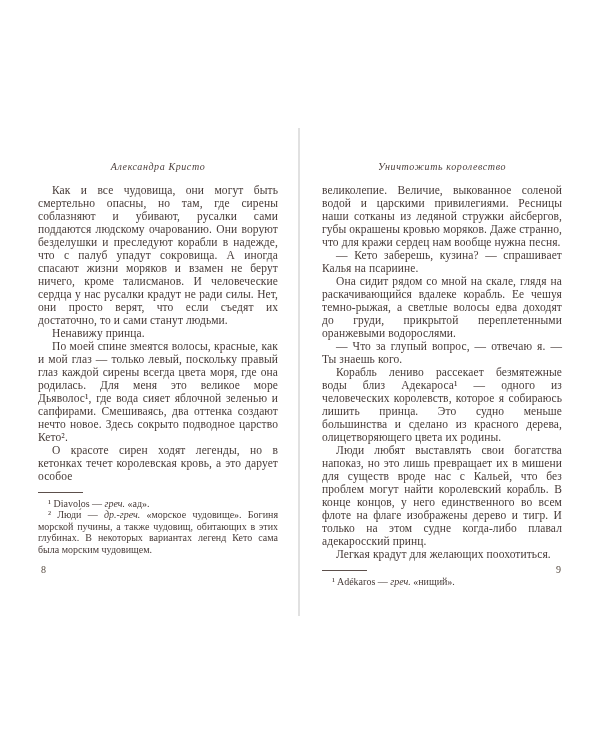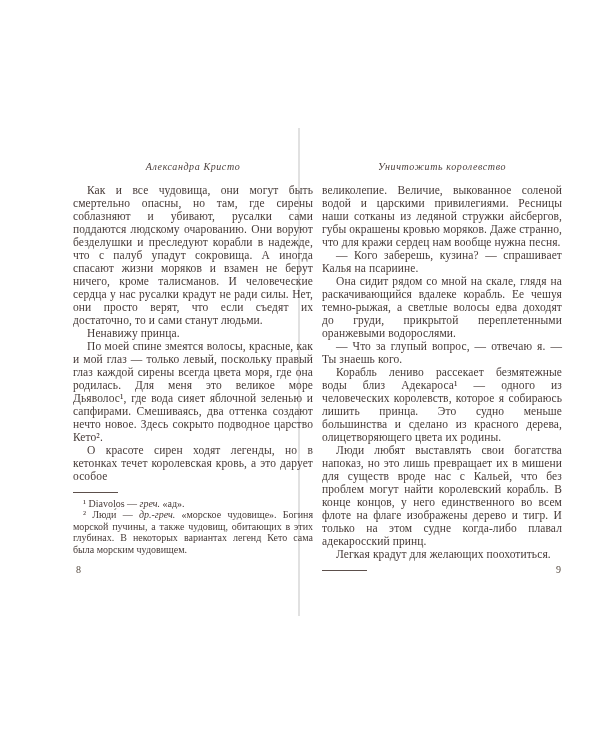--- a/index.html
+++ b/index.html
@@ -16,21 +16,21 @@
     left: 298px; top: 128px;
     width: 2px; height: 488px;
     background: #e1e1e1;
   }
   .page {
     position: absolute;
     top: 161px;
     width: 240px;
     height: 420px;
   }
-  .page-left  { left: 38px; margin-left: 35px; }
+  .page-left  { left: 38px; }
   .page-right { left: 322px; }
   .running-header {
     text-align: center;
     font-style: italic;
     font-size: 10px;
     letter-spacing: 0.6px;
     margin: 0 0 12px 0;
     color: #4a3e3b;
   }
   .body-text p {
@@ -83,24 +83,25 @@
     <p class="footnote"><span>¹ Diavolos — </span><span style="font-style: italic;">греч.</span><span> «ад».</span></p>
     <p class="footnote"><span>² Люди́ — </span><span style="font-style: italic;">др.-греч.</span><span> «морское чудовище». Богиня морской пучины, а также чудовищ, обитающих в этих глубинах. В некоторых вариантах легенд Кето сама была морским чудовищем.</span></p>
   </div>
   <div class="page-number">8</div>
 </div>
 
 <div class="page page-right">
   <div class="running-header">Уничтожить королевство</div>
   <div class="body-text">
     <p>великолепие. Величие, выкованное соленой водой и царскими привилегиями. Ресницы наши сотканы из ледяной стружки айсбергов, губы окрашены кровью моряков. Даже странно, что для кражи сердец нам вообще нужна песня.</p>
-    <p class="indent">— Кого заберешь, кузина? — спрашивает Калья на псариине.</p>
+    <p class="indent">— Кето заберешь, кузина? — спрашивает Калья на псариине.</p>
     <p class="indent">Она сидит рядом со мной на скале, глядя на раскачивающийся вдалеке корабль. Ее чешуя темно-рыжая, а светлые волосы едва доходят до груди, прикрытой переплетенными оранжевыми водорослями.</p>
     <p class="indent">— Что за глупый вопрос, — отвечаю я. — Ты знаешь кого.</p>
     <p class="indent">Корабль лениво рассекает безмятежные воды близ Адекароса¹ — одного из человеческих королевств, которое я собираюсь лишить принца. Это судно меньше большинства и сделано из красного дерева, олицетворяющего цвета их родины.</p>
     <p class="indent">Люди любят выставлять свои богатства напоказ, но это лишь превращает их в мишени для существ вроде нас с Кальей, что без проблем могут найти королевский корабль. В конце концов, у него единственного во всем флоте на флаге изображены дерево и тигр. И только на этом судне когда-либо плавал адекаросский принц.</p>
     <p class="indent">Легкая крадут для желающих поохотиться.</p>
   </div>
   <div class="footnotes">
     <div class="footnote-rule"></div>
+    <p class="footnote"><span>¹ Adékaros — </span><span style="font-style: italic;">греч.</span><span> «нищий».</span></p>
   </div>
   <div class="page-number">9</div>
 </div>
 
 </body></html>

